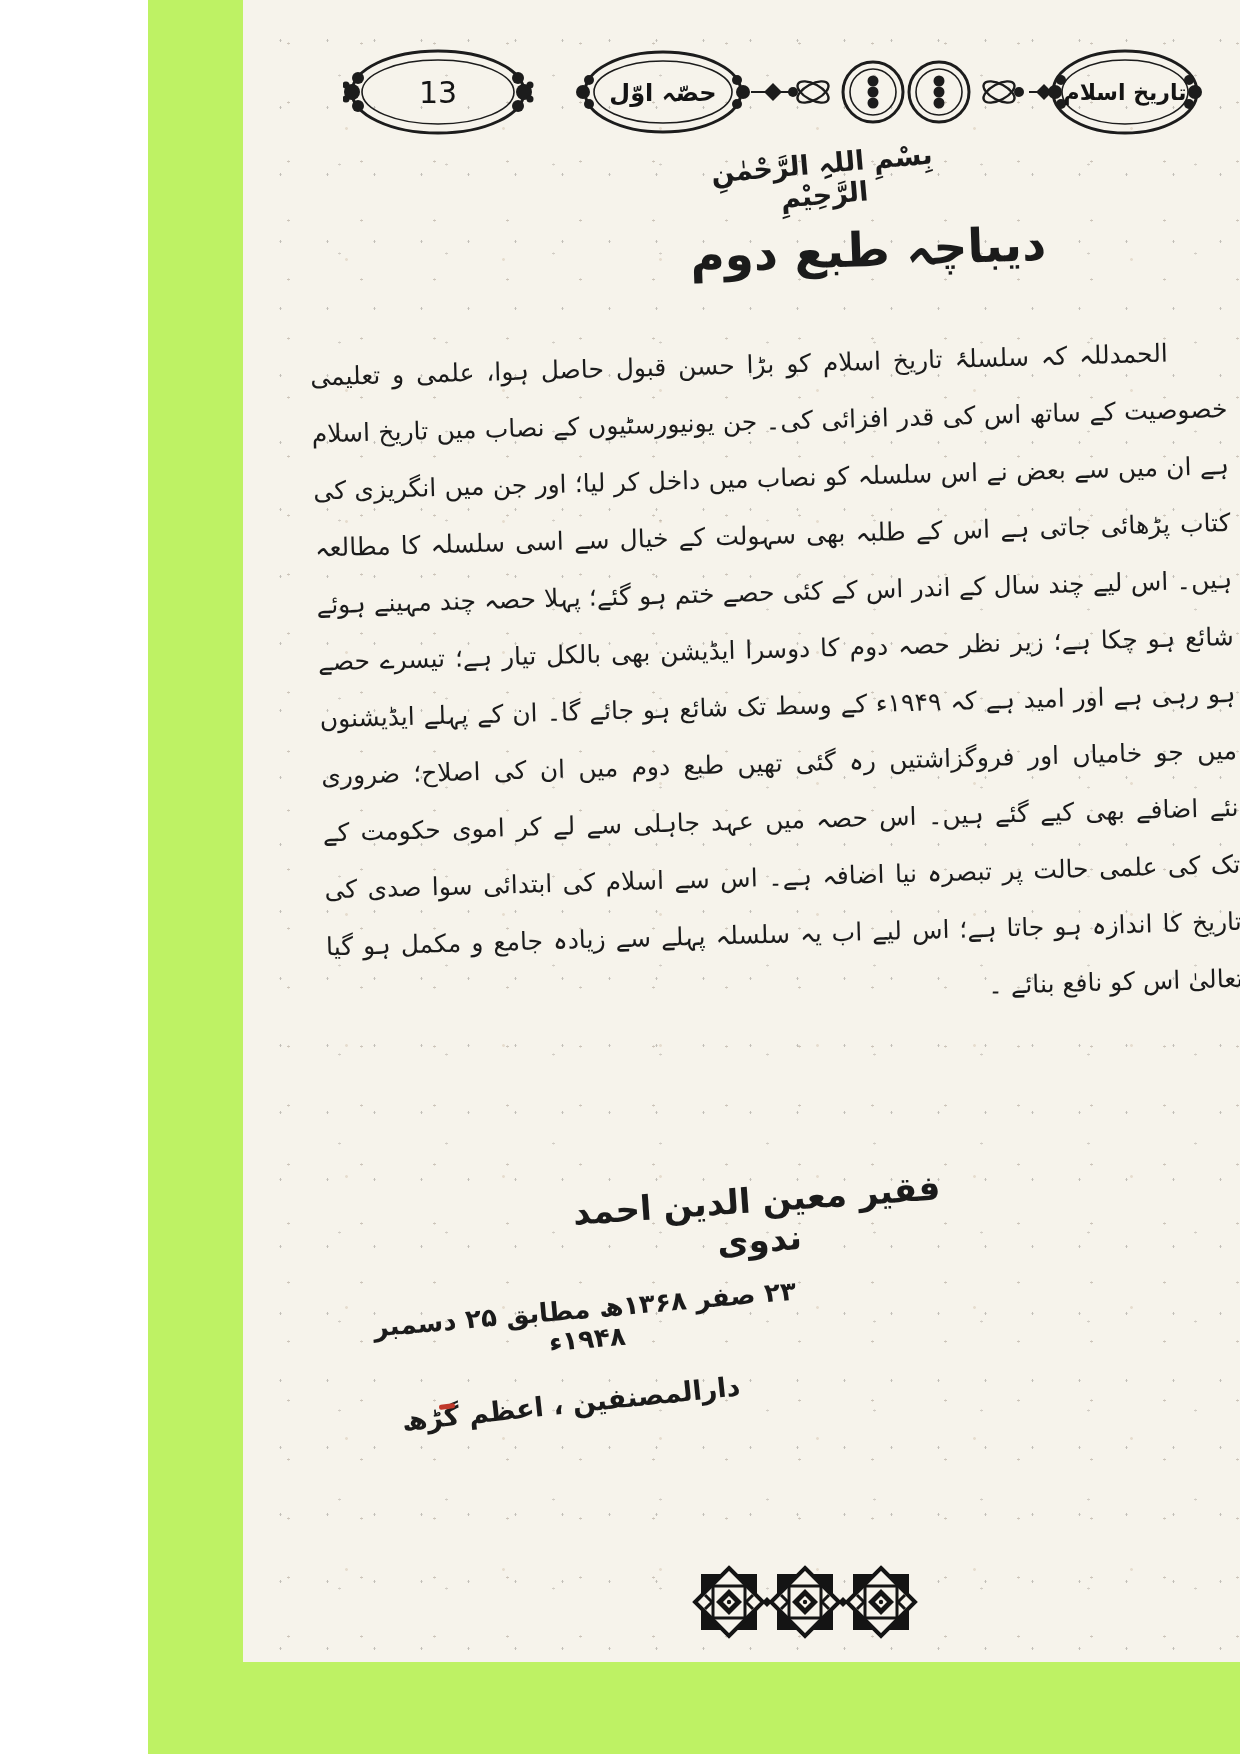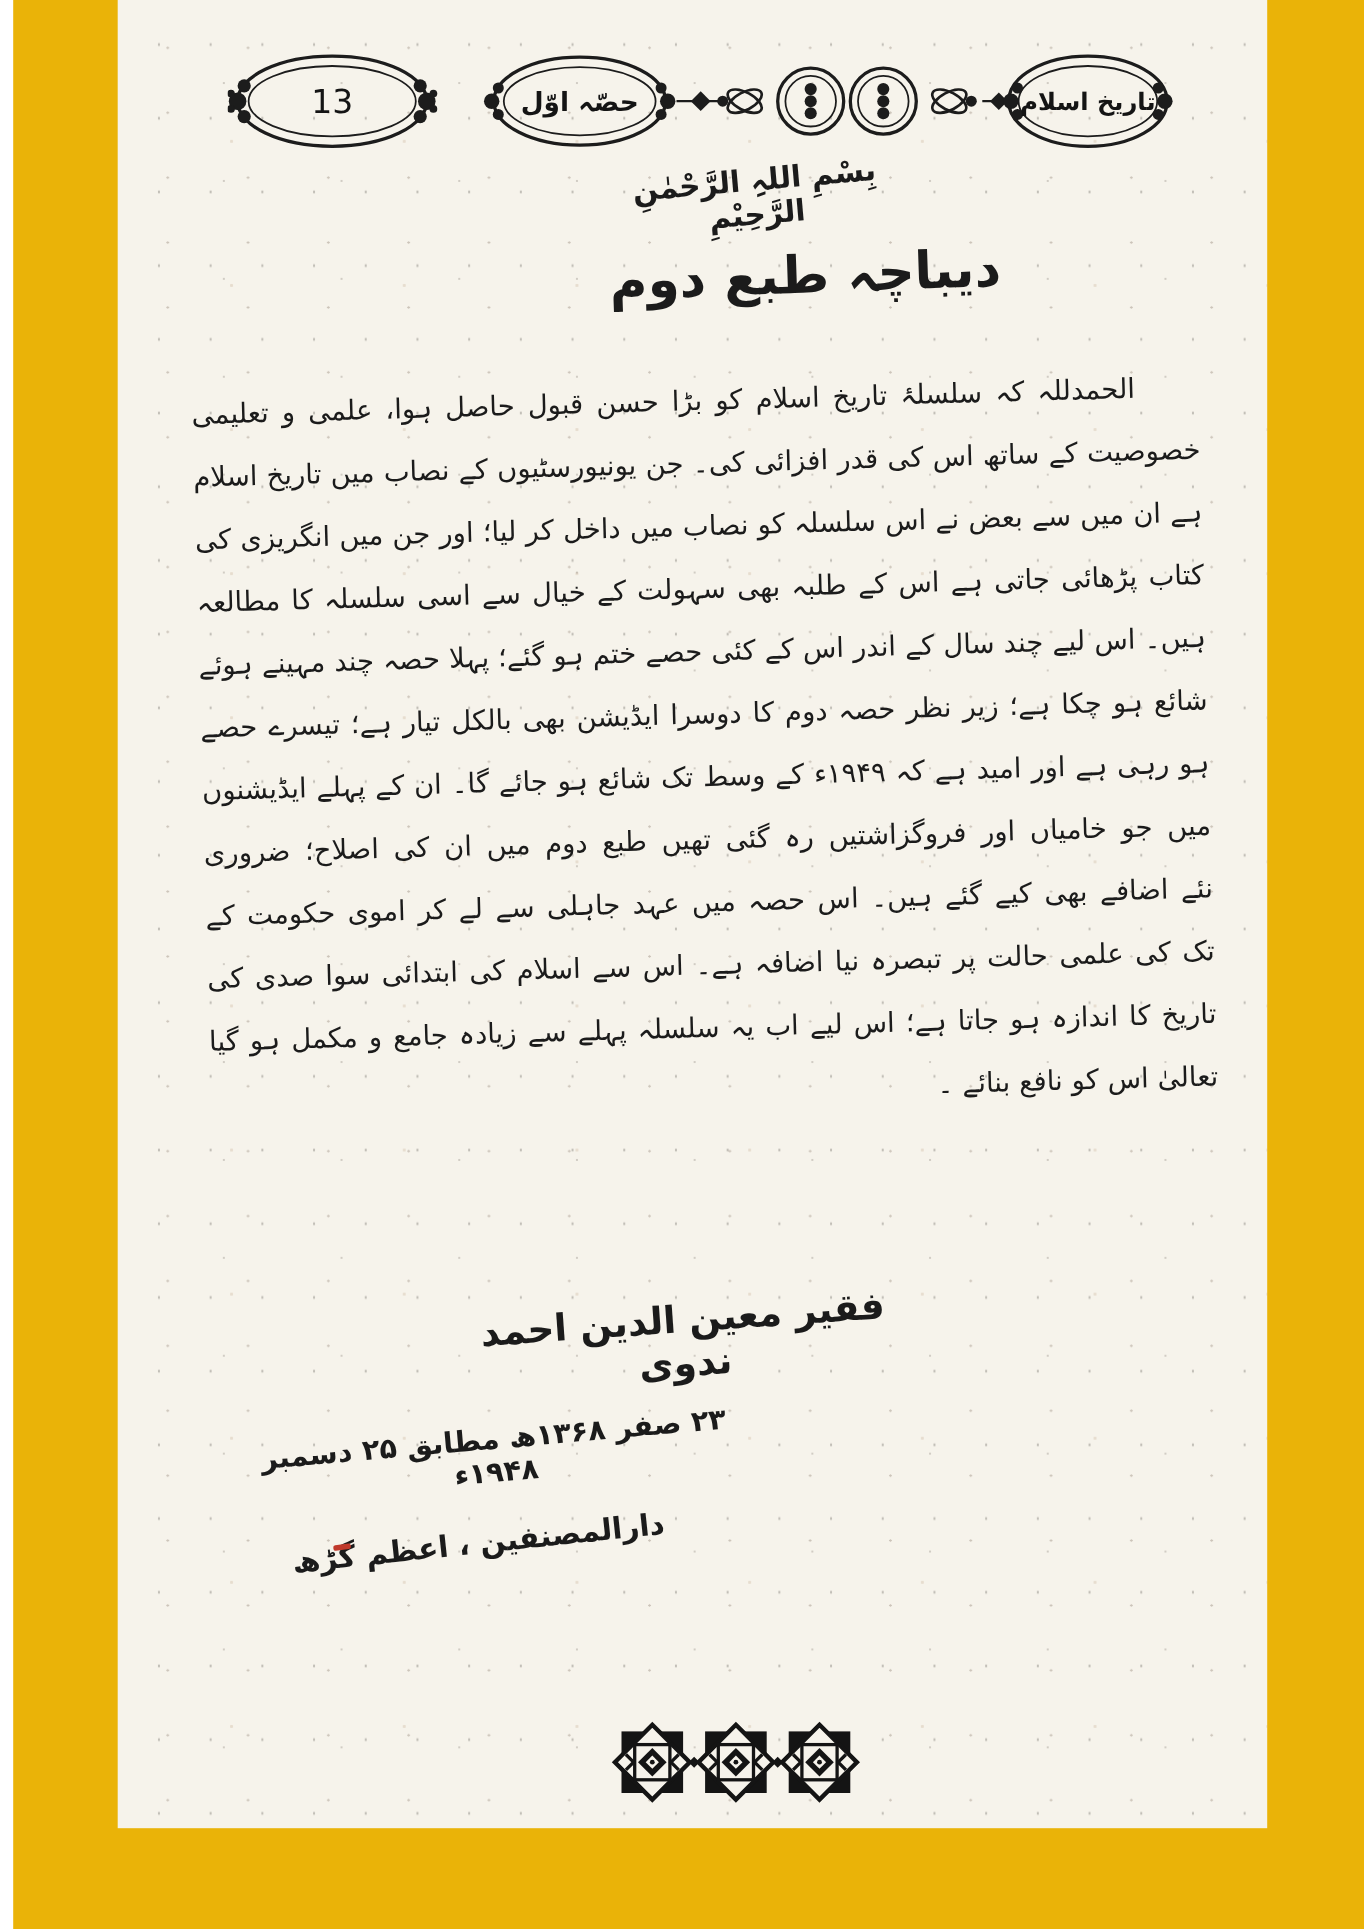--- a/index.html
+++ b/index.html
@@ -1,17 +1,17 @@
 <!DOCTYPE html>
 <html lang="ur" dir="rtl"><head>
 <meta charset="utf-8">
 <style>
   html,body{margin:0;padding:0;background:#ffffff;}
   .page{
-    position:relative;width:1228px;height:1754px;background:#eab308;overflow:hidden;
+    position:relative;width:1092px;height:1754px;background:#bef264;overflow:hidden;
     font-family:"DejaVu Sans",sans-serif;
   }
   .paper{
     position:absolute;left:95px;top:0;width:1045px;height:1662px;
     background-color:#f6f3eb;
     background-image:
       radial-gradient(rgba(95,75,55,.28) 1px, transparent 1.5px),
       radial-gradient(rgba(60,50,40,.20) 1px, transparent 1.4px),
       radial-gradient(rgba(150,105,60,.16) 1.3px, transparent 1.8px),
       radial-gradient(rgba(40,35,30,.25) .8px, transparent 1.2px);

